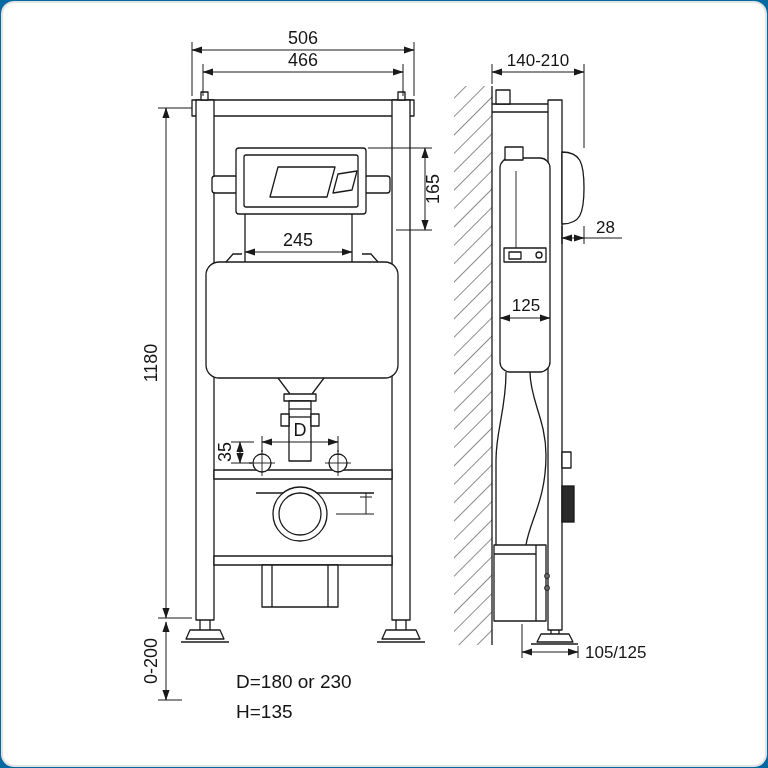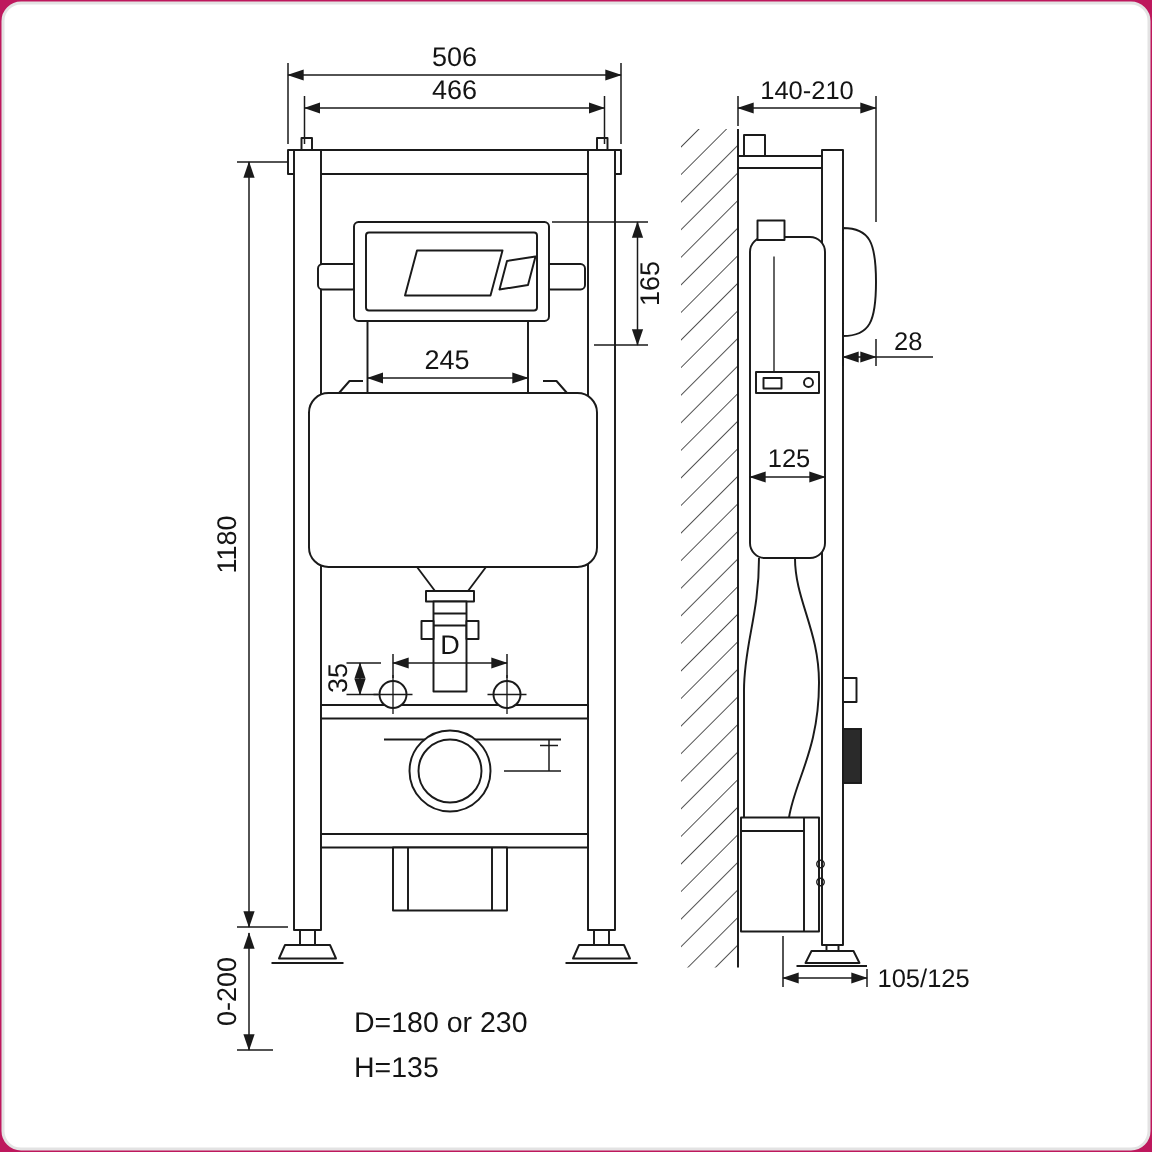--- a/index.html
+++ b/index.html
@@ -1,16 +1,16 @@
 <!DOCTYPE html>
 <html><head>
 <meta charset="utf-8">
 <style>
   html,body { margin:0; padding:0; background:#ffffff; }
-  .stage { width:768px; height:768px; position:relative; background:#be185d; }
+  .stage { width:768px; height:768px; position:relative; background:#0369a1; }
   svg { display:block; }
   svg text { font-family:"Liberation Sans","DejaVu Sans",sans-serif; fill:#141414; }
   .dim  { font-size:18px; }
   .dimsm{ font-size:17px; }
   .note { font-size:19px; }
   .ln   { stroke:#1a1a1a; stroke-width:1.3; fill:none; stroke-linejoin:round; }
   .lnw  { stroke:#1a1a1a; stroke-width:1.3; fill:#ffffff; stroke-linejoin:round; }
   .dln  { stroke:#1a1a1a; stroke-width:1; fill:none; }
   .thin { stroke:#1a1a1a; stroke-width:0.9; fill:none; }
   .dark { stroke:#1a1a1a; stroke-width:1.3; fill:#2a2a2a; }

